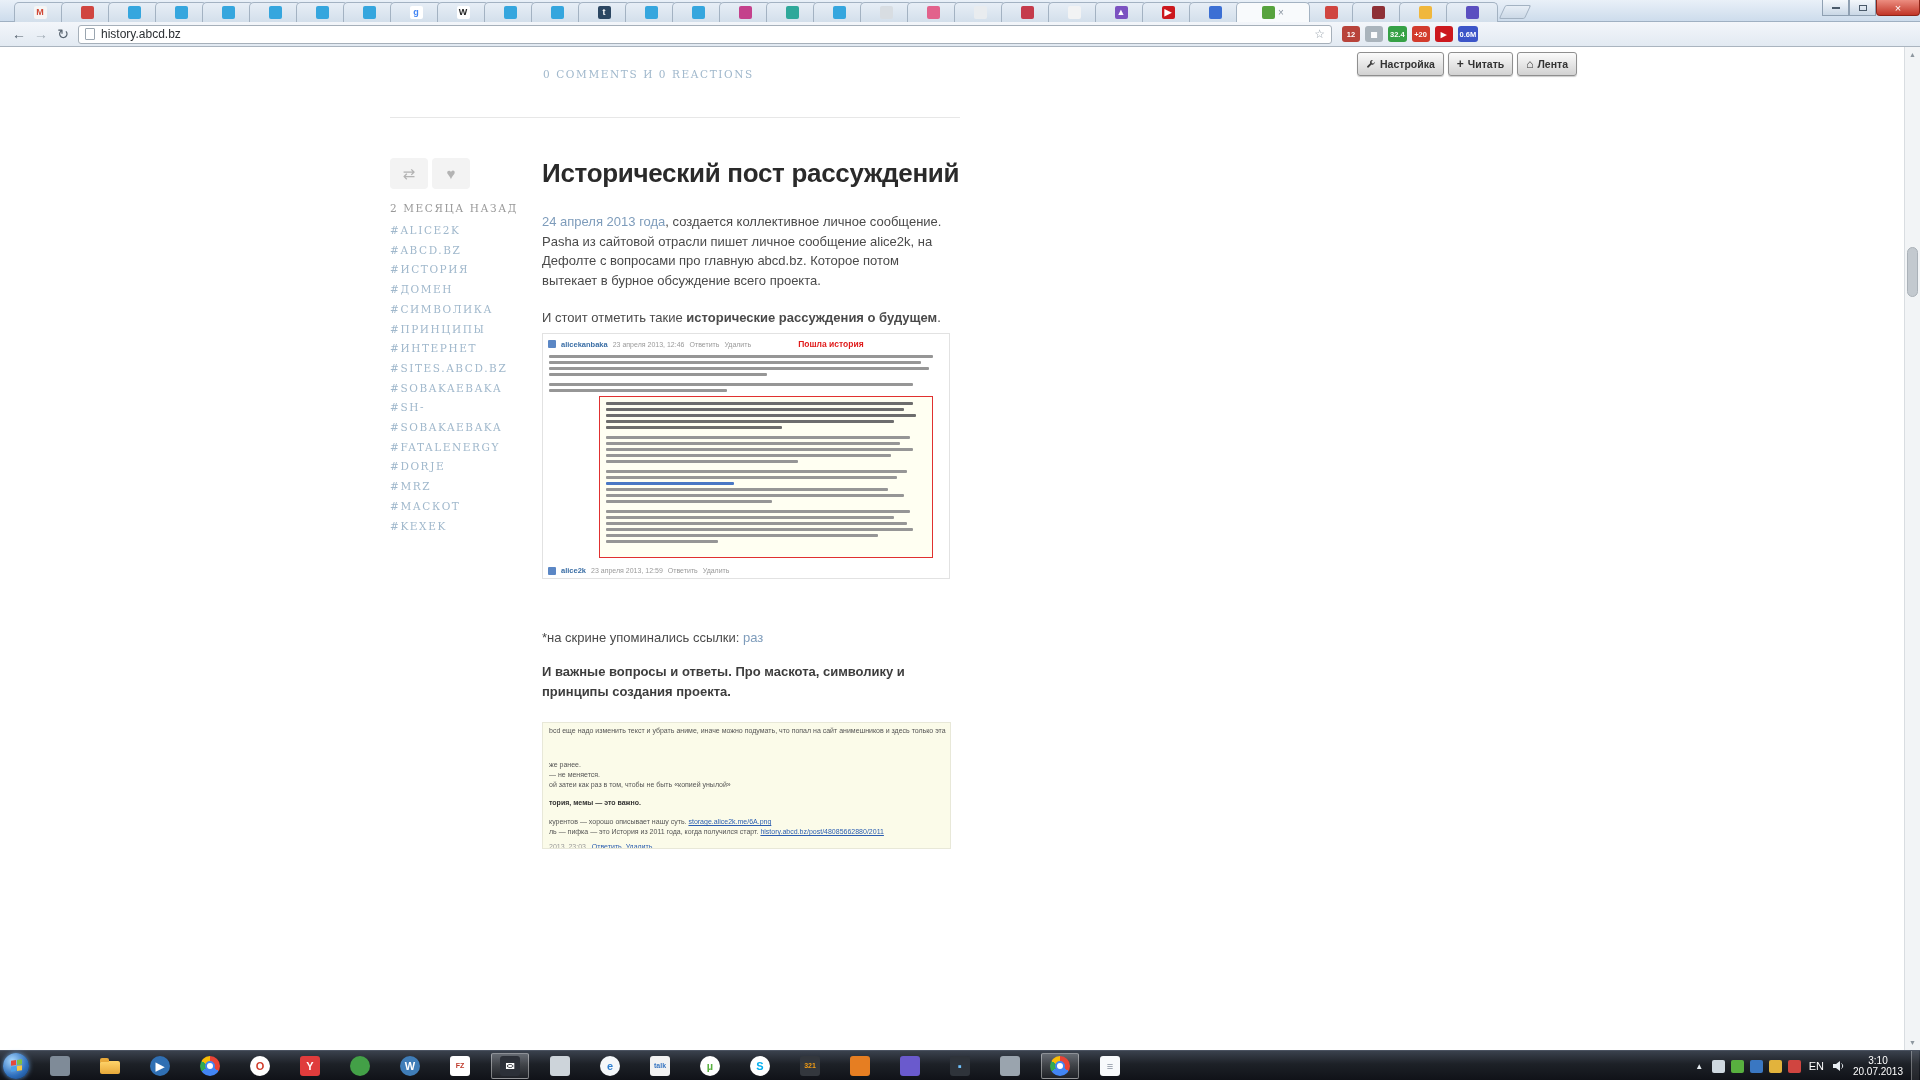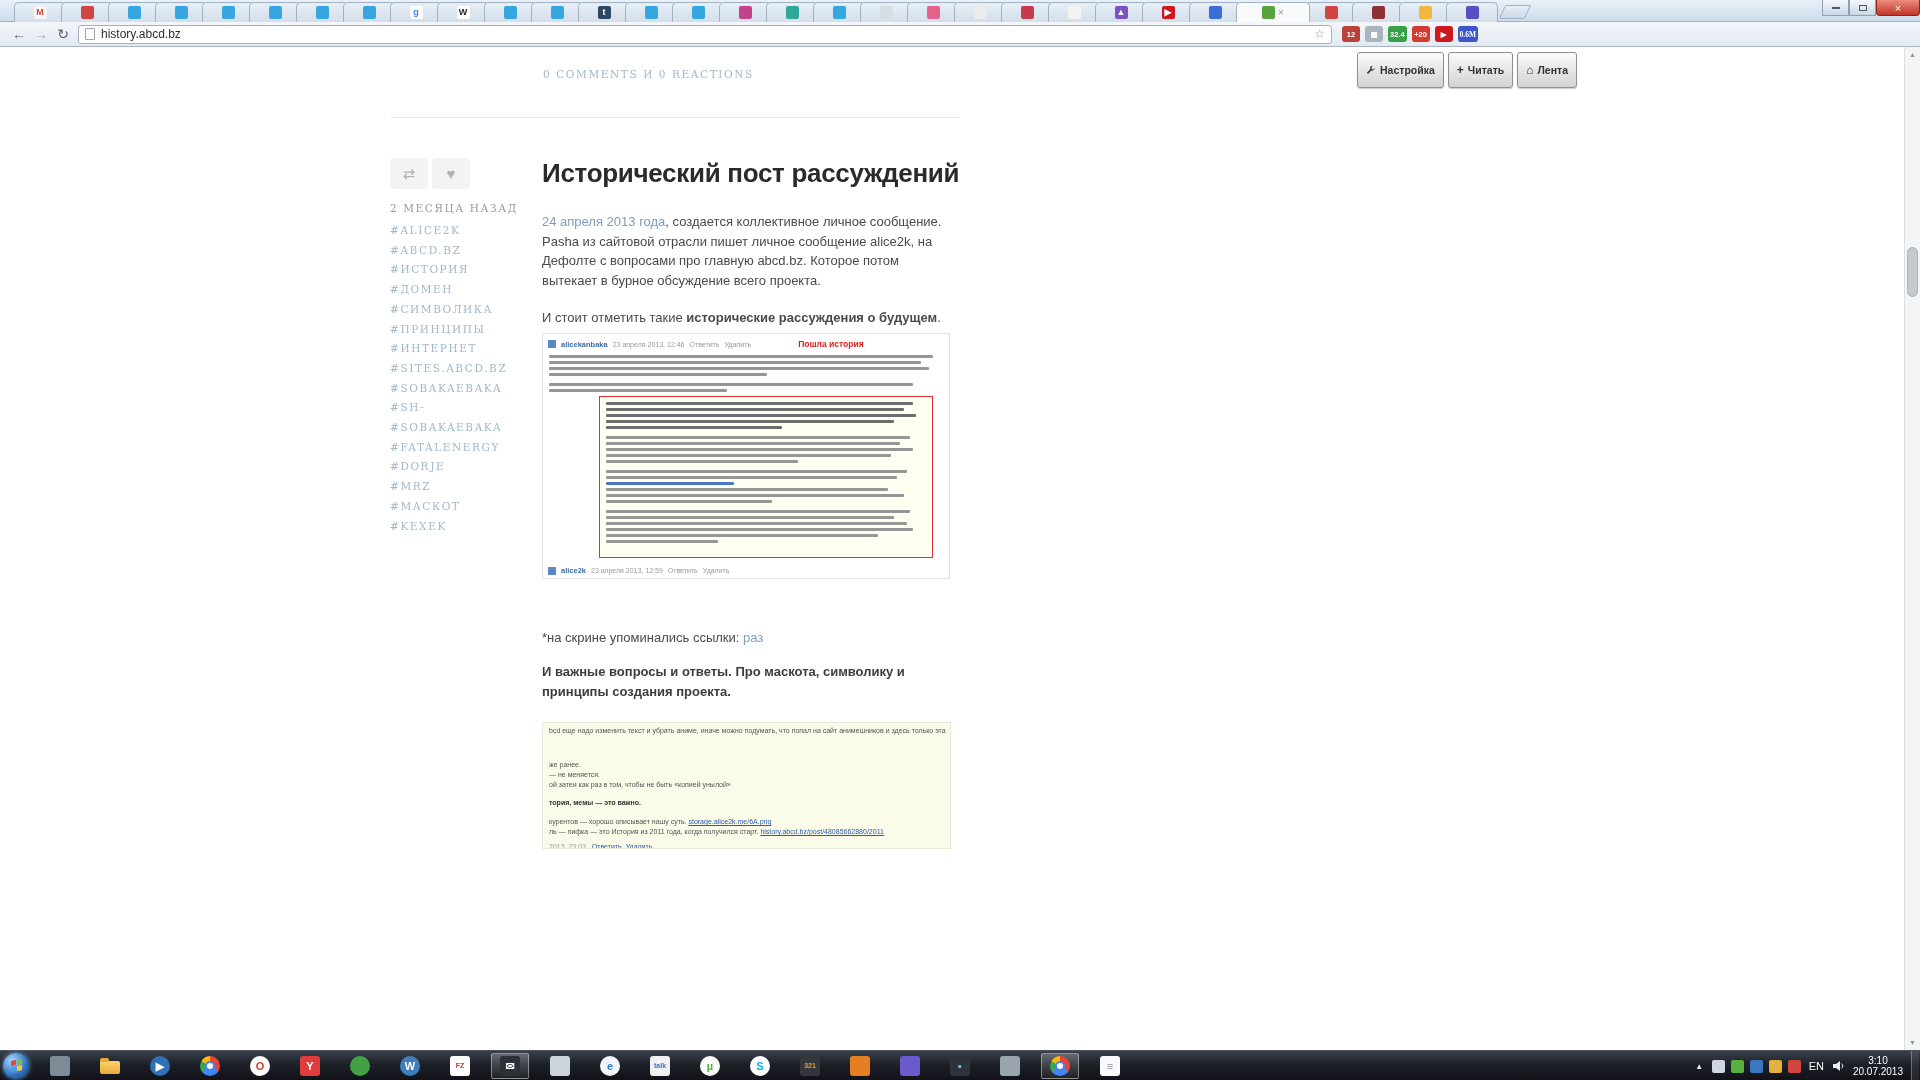--- a/index.html
+++ b/index.html
@@ -45,21 +45,21 @@
   
   #page { position:absolute; top:47px; left:0; width:1904px; height:1003px; background:#fff; overflow:hidden; }
   #scrollbar { position:absolute; top:47px; right:0; width:16px; height:1003px;
     background:#f2f4f6; border-left:1px solid #d9dde1; }
   .sbarrow { position:absolute; left:0; width:15px; height:15px; text-align:center; font-size:7px;
     color:#8e979f; line-height:15px; }
   #sbthumb { position:absolute; top:200px; left:2px; width:11px; height:50px;
     background:#c3c9cf; border:1px solid #aab1b8; border-radius:6px; }
 
   #pagecontrols { position:absolute; top:5px; left:1357px; display:flex; gap:4px; }
-  .pbtn { height:36px; padding:0 8px; background:linear-gradient(#fbfbfb,#d2d2d2);
+  .pbtn { height:24px; padding:0 8px; background:linear-gradient(#fbfbfb,#d2d2d2);
     border:1px solid #8f8f8f; border-radius:3px; font-size:10.5px; font-weight:bold; color:#333;
     display:inline-flex; align-items:center; gap:4px; box-shadow:0 1px 1px rgba(0,0,0,.2); }
   .pico-home { font-size:12px; line-height:12px; }
   .pico-plus { font-size:12px; font-weight:bold; line-height:12px; }
 
   .serifcaps { font-family:"DejaVu Serif",serif; font-size:10.5px; letter-spacing:1.6px; text-decoration:none; }
   #comments { position:absolute; top:21px; left:543px; color:#a0b8cc; }
   #divider { position:absolute; top:70px; left:390px; width:570px; height:1px; background:#e7e7e7; }
 
   #shareicons { position:absolute; top:111px; left:390px; display:flex; gap:4px; }
@@ -260,21 +260,21 @@
       <span class="pageicon"></span>
       <span id="url">history.abcd.bz</span>
       <span class="star">☆</span>
     </div>
     <div id="extrow">
         <span class="ext" style="background: rgb(184, 67, 58); color: rgb(255, 255, 255);">12</span>
         <span class="ext" style="background: rgb(170, 180, 188); color: rgb(255, 255, 255);">▦</span>
         <span class="ext" style="background: rgb(54, 161, 70); color: rgb(255, 255, 255);">32.4</span>
         <span class="ext" style="background: rgb(210, 59, 45); color: rgb(255, 255, 255);">+20</span>
         <span class="ext" style="background: rgb(204, 24, 30); color: rgb(255, 255, 255);">▶</span>
-        <span class="ext" style="background: rgb(60, 85, 200); color: rgb(255, 255, 255); font-family: Liberation Serif, serif;">0.6M</span>
+        <span class="ext" style="background: rgb(60, 85, 200); color: rgb(255, 255, 255);">0.6M</span>
       </div>
   </div>
 
   <div id="page">
 
     <div id="pagecontrols">
       <div class="pbtn">
         <svg width="10" height="10" viewBox="0 0 16 16">
             <path fill="#3a3a3a" d="M13.7 4.3a3.6 3.6 0 0 1-4.9 4.4L4 13.5a1.5 1.5 0 0 1-2.1-2.1l4.8-4.8a3.6 3.6 0 0 1 4.4-4.9L8.9 3.9l.4 2.8 2.8.4z"></path>
           </svg>

